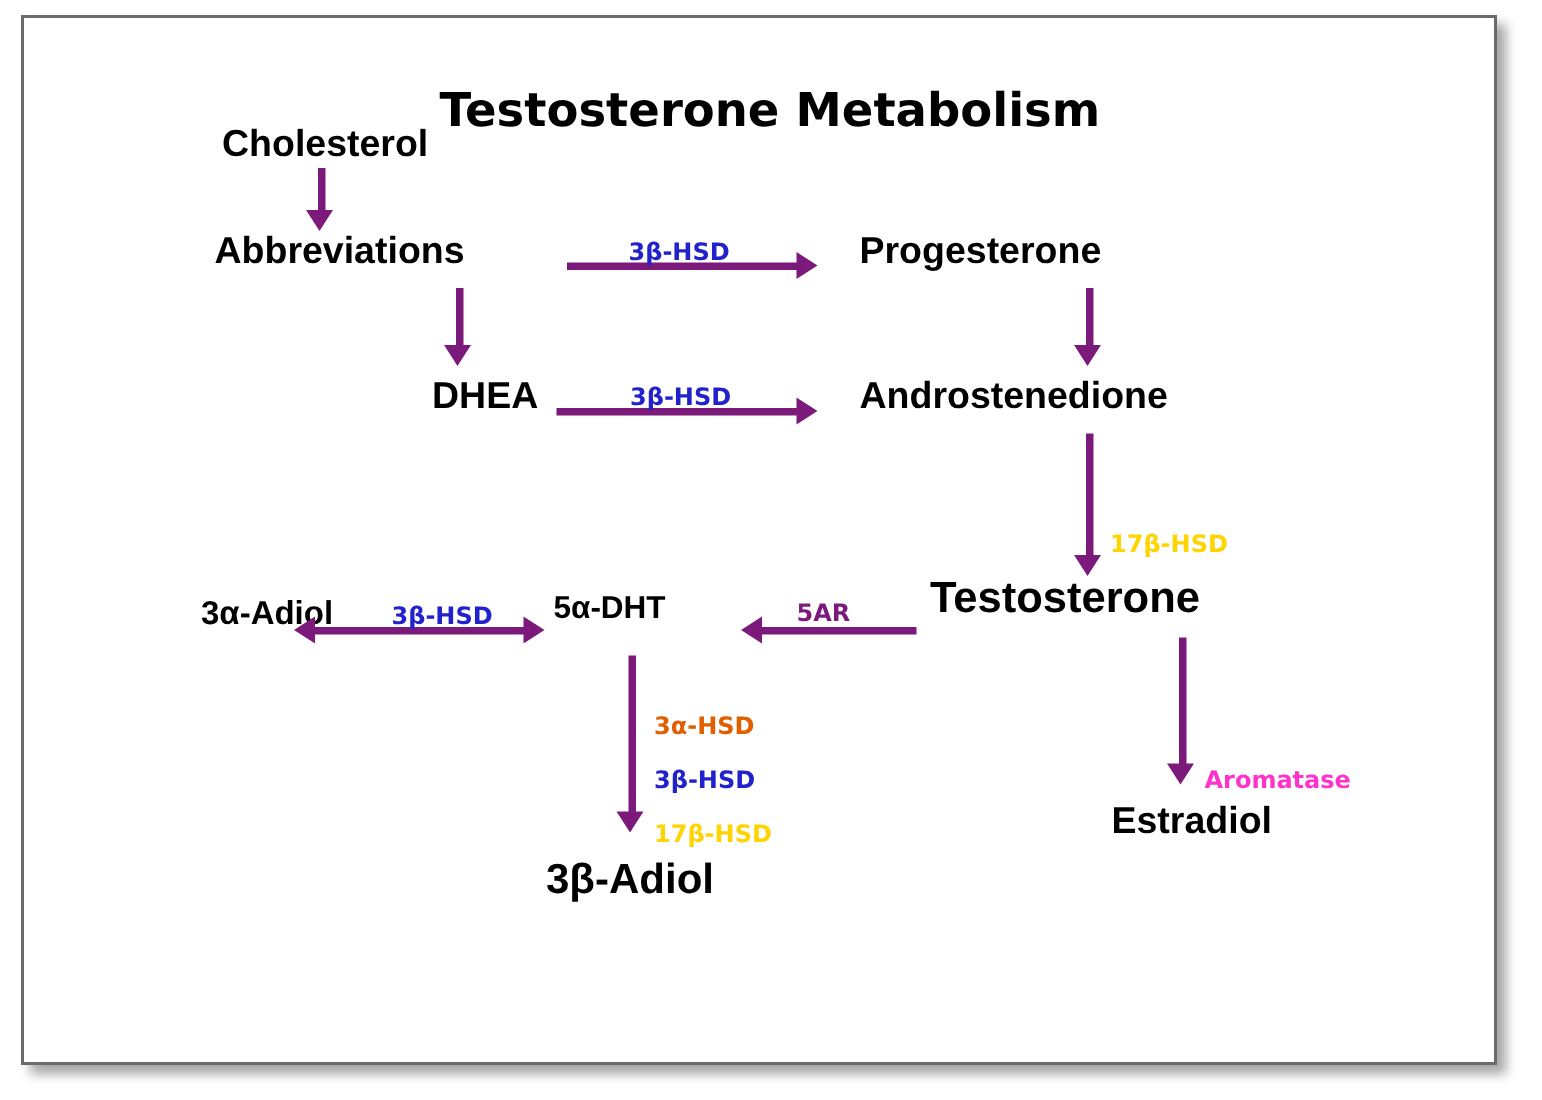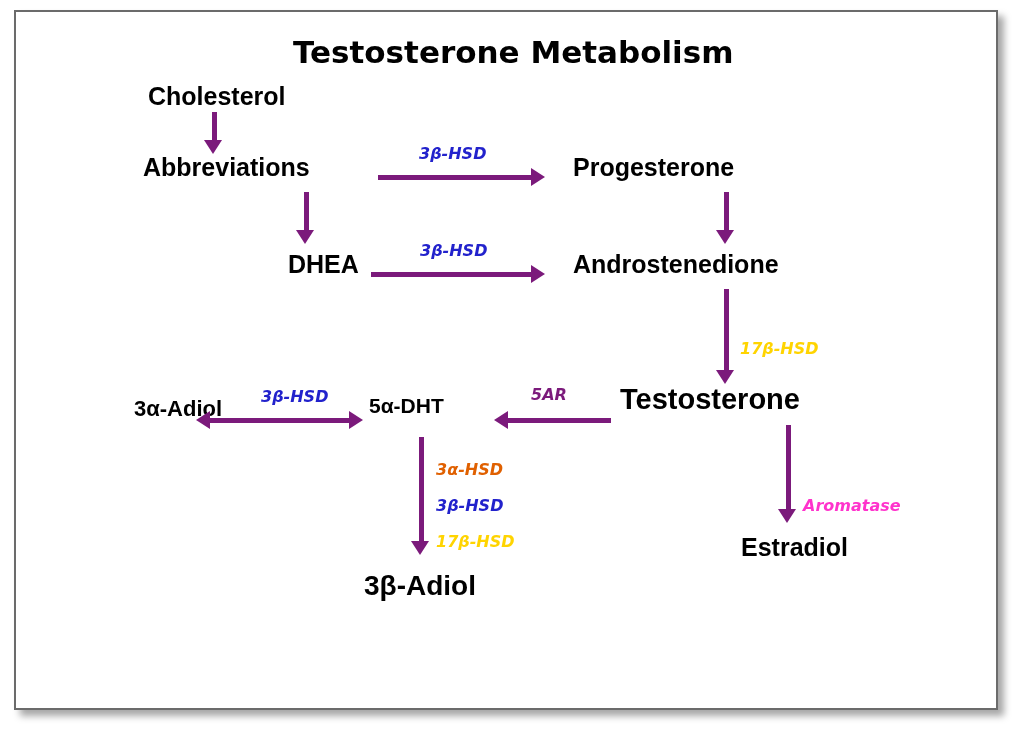--- a/index.html
+++ b/index.html
@@ -42,29 +42,30 @@
     line-height: 1;
   }
 
   .title {
     position: absolute;
     color: #000000;
     font-weight: bold;
     font-size: 31px;
     white-space: nowrap;
     font-family: "DejaVu Sans", sans-serif;
+    margin-top: 22px;
   }
 
   .enz {
     position: absolute;
-    font-style: italic;
     font-weight: bold;
     font-size: 16px;
     white-space: nowrap;
     font-family: "DejaVu Sans", sans-serif;
+    margin-top: 14px;
   }
 
   .arrow {
     position: absolute;
     background: #7b1a7b;
   }
   .arrow.v { width: 5px; }
   .arrow.h { height: 5px; }
 
   .head {

